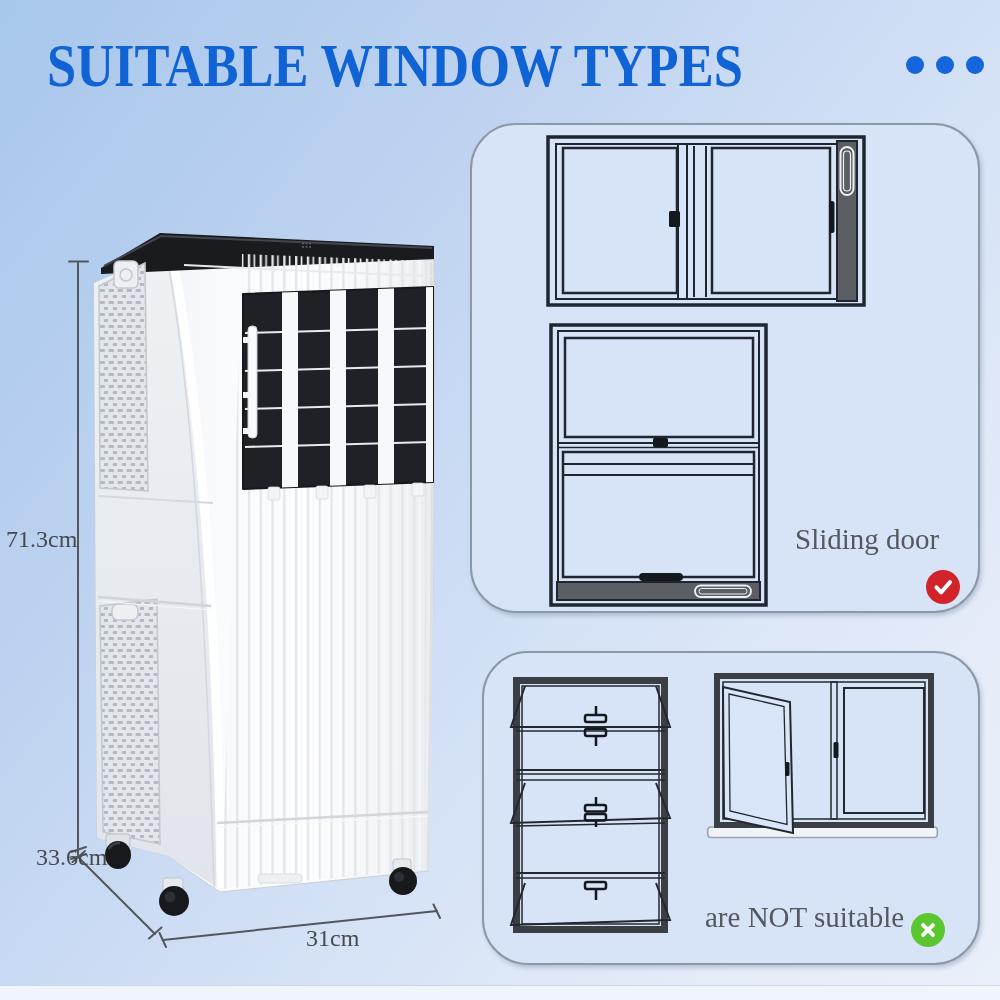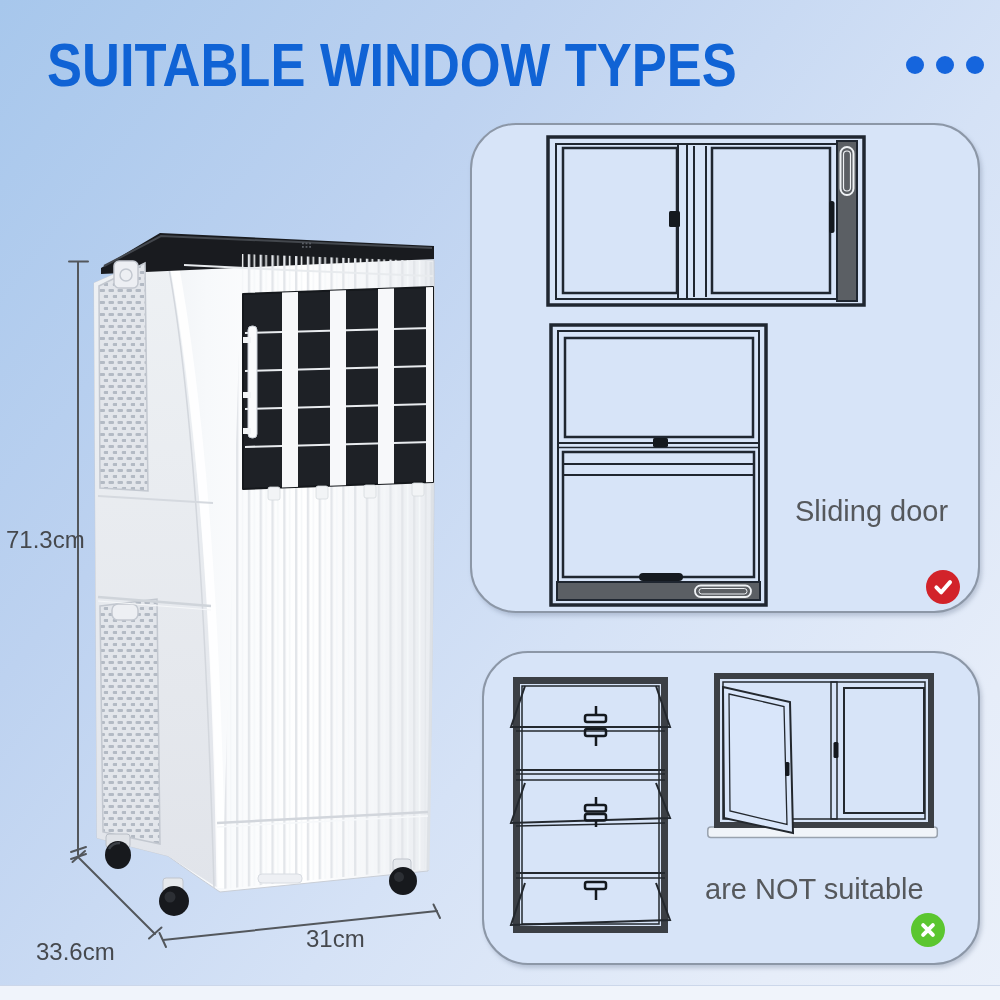--- a/index.html
+++ b/index.html
@@ -1,18 +1,18 @@
 <!DOCTYPE html>
 <html><head>
 <meta charset="utf-8">
 <style>
   html,body{margin:0;padding:0;background:#dfe8f5;}
   .stage{
     position:relative;width:1000px;height:1000px;overflow:hidden;
-    font-family:Liberation Sans, sans-serif;
+    font-family:Liberation Serif, serif;
     background:linear-gradient(128deg,#a7c7ec 0%,#bdd2f0 30%,#d5e2f6 60%,#e6edf9 86%,#eaf0fa 100%);
   }
   .bottom-strip{position:absolute;left:0;right:0;bottom:0;height:14px;background:#f0f4fb;border-top:1px solid #ccd7ea;}
   .title{
     position:absolute;left:47px;top:35px;margin:0;white-space:nowrap;
     font-size:61px;font-weight:700;color:#1063d5;letter-spacing:0;
     transform:scaleX(.86);transform-origin:left top;line-height:1.0;
   }
   .dots{position:absolute;left:906px;top:56px;display:flex;gap:12px;}
   .dots span{width:18px;height:18px;border-radius:50%;background:#1565dd;display:block;}
@@ -24,31 +24,31 @@
 
   .winsvg{position:absolute;overflow:visible;}
   #winA{left:546px;top:135px;width:320px;height:172px;}
   #winB{left:549px;top:323px;width:219px;height:284px;}
   #winC{left:513px;top:677px;width:155px;height:256px;}
   #winD{left:707px;top:672px;width:231px;height:167px;}
 
   .caption{position:absolute;color:#55585c;font-size:29px;line-height:30px;}
   .caption.c1{left:795px;top:496px;}
   .caption.c2{left:705px;top:874px;}
-  .caption div{white-space:nowrap;}
+  .caption div{white-space:nowrap;margin-top:28px;}
 
   .badge{position:absolute;width:34px;height:34px;border-radius:50%;
          display:flex;align-items:center;justify-content:center;}
   .badge.check{left:926px;top:570px;background:#d2232a;}
   .badge.cross{left:911px;top:913px;background:#5bc62f;}
   .badge svg{width:30px;height:30px;display:block;}
 
   .dim{position:absolute;color:#46494e;font-size:24px;white-space:nowrap;}
   .dim.h{left:6px;top:526px;}
-  .dim.d{left:36px;top:938px;}
+  .dim.d{left:36px;top:844px;}
   .dim.w{left:306px;top:925px;text-align:center;}
 
   #acsvg{position:absolute;left:40px;top:225px;width:420px;height:745px;overflow:visible;}
 </style>
 </head>
 <body>
 
 <div class="stage">
 
   <h1 class="title">SUITABLE WINDOW TYPES</h1>

